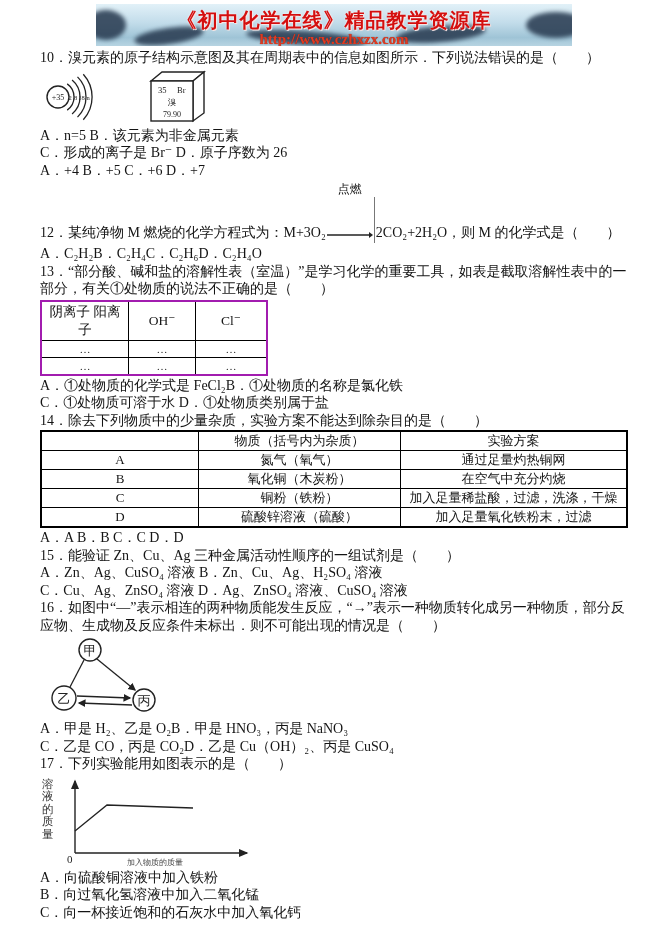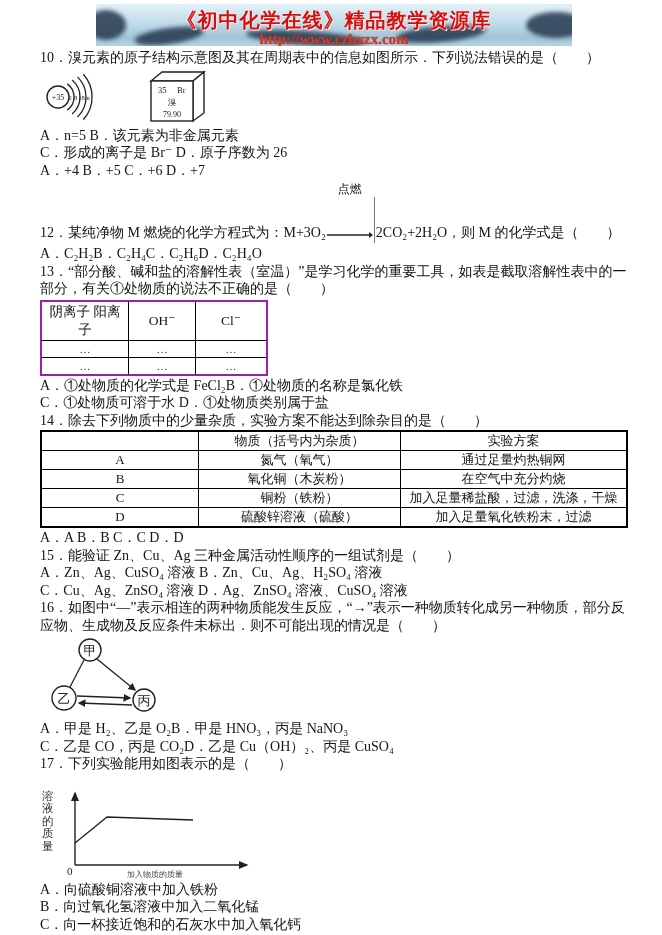--- a/index.html
+++ b/index.html
@@ -53,21 +53,21 @@
   .t13 .c1{width:58px;}
   .t13 .c2{width:62px;}
   .t13 .dots{font-size:11px;line-height:14px;color:#222;}
 
   .t14{width:588px;margin:1px 0 1px 0;border:2px solid #000;}
   .t14 td{border:1px solid #000;text-align:center;padding:0 3px;line-height:18px;font-size:13px;}
   .t14 .c0{width:150px;}
   .t14 .c1{width:195px;}
 
   
-  .graph{display:flex;align-items:flex-start;margin:14px 0 0 2px;}
+  .graph{display:flex;align-items:flex-start;margin:2px 0 0 2px;}
   .ylabel{
     width:13px;word-break:break-all;font-size:11.5px;line-height:12.5px;
     margin-top:3px;color:#333;
   }
   .xlabel-svg{font-size:8px;fill:#444;}
 
   svg text{font-family:"Liberation Serif","DejaVu Serif",serif;fill:#222;}
 </style>
 </head>
 <body>

